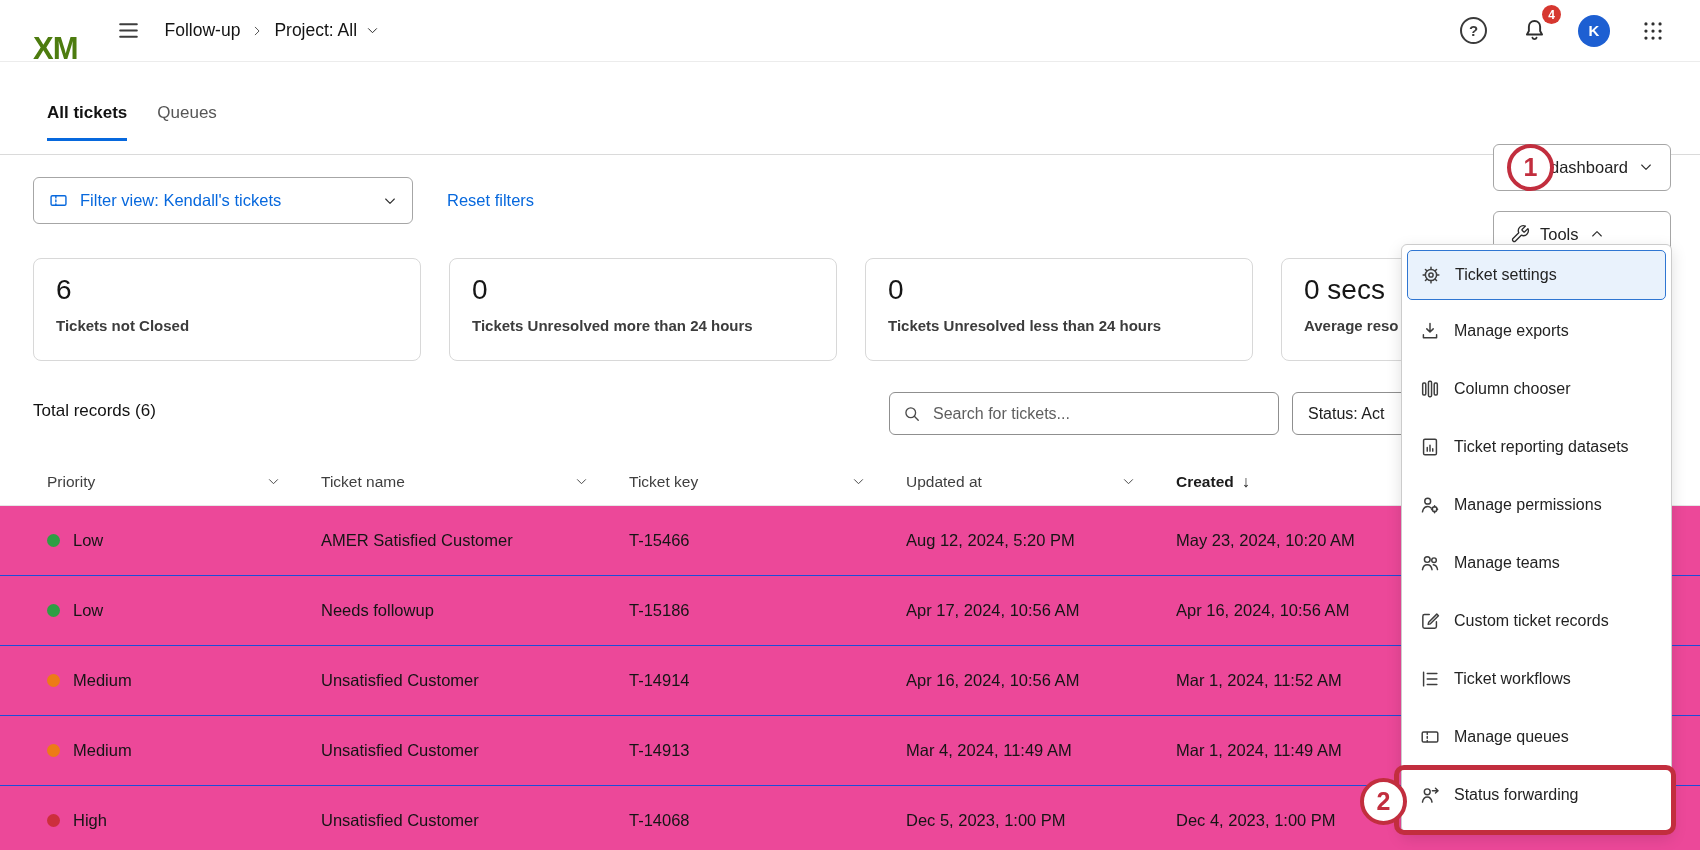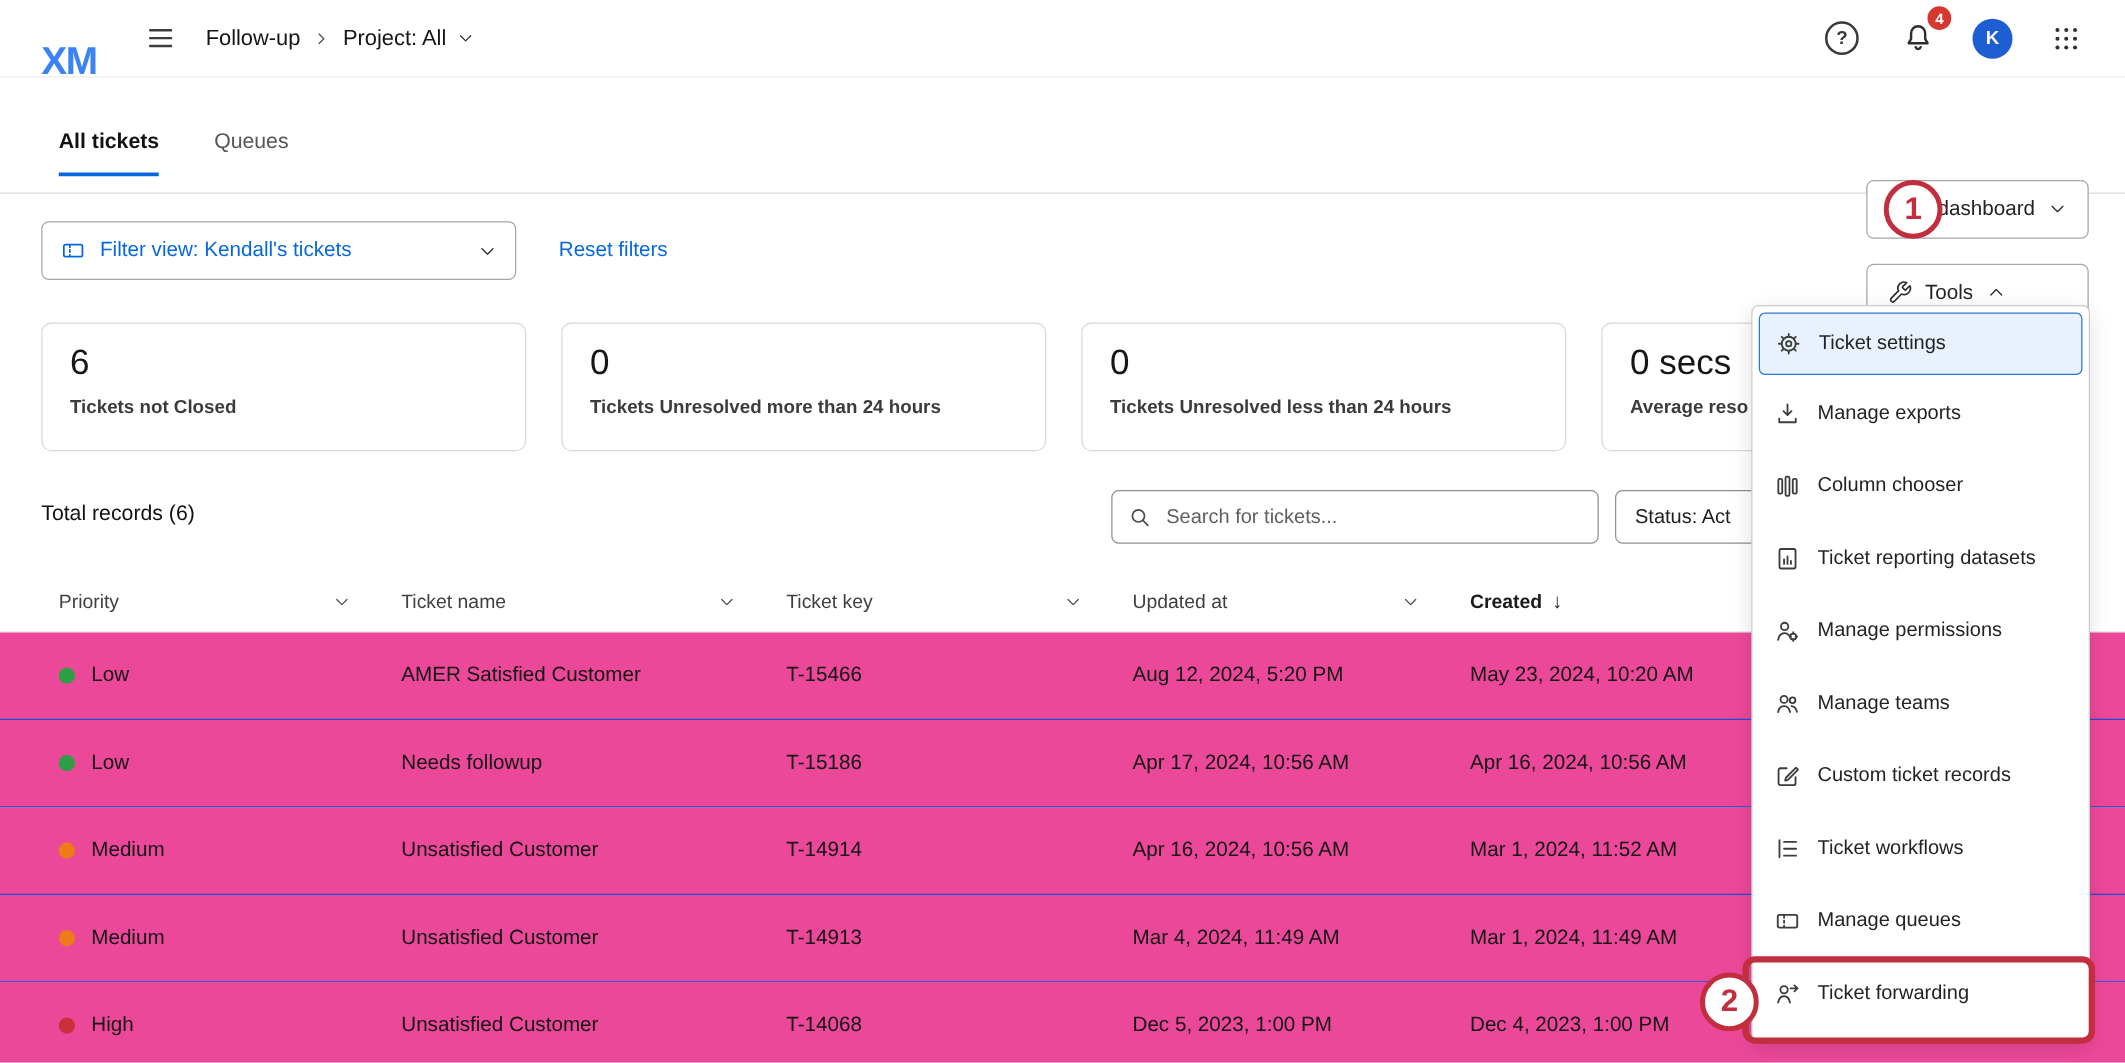--- a/index.html
+++ b/index.html
@@ -6,37 +6,37 @@
   body{
     width:1700px;height:850px;position:relative;overflow:hidden;background:#fff;
     font-family:"Liberation Sans",sans-serif;color:#1b1b1b;
   }
   svg{display:block;}
   .stroke{fill:none;stroke:#3d3d3d;stroke-width:1.6;stroke-linecap:round;stroke-linejoin:round;}
 
   
   .topbar{position:absolute;top:0;left:0;right:0;height:62px;display:flex;align-items:center;
     padding:0 30px 0 33px;box-sizing:border-box;border-bottom:1px solid #ececec;background:#fff;}
-  .logo{font-size:31px;font-weight:800;color:#3b82f6;letter-spacing:-1px;margin-right:34px;margin-top:37px;}
+  .logo{font-size:31px;font-weight:800;color:#4d7c0f;letter-spacing:-1px;margin-right:34px;margin-top:37px;}
   .icon-btn{background:none;border:none;padding:4px;cursor:pointer;display:flex;align-items:center;}
   .hamburger{margin-right:20px;}
   .breadcrumb{display:flex;align-items:center;gap:10px;font-size:17.5px;color:#141414;}
   .crumb{cursor:pointer;}
   .crumb-current{display:flex;align-items:center;gap:8px;cursor:pointer;}
   .topbar-right{margin-left:auto;display:flex;align-items:center;gap:26px;}
   .help-circle{width:27px;height:27px;border:2px solid #3a3a3a;border-radius:50%;
     display:flex;align-items:center;justify-content:center;font-size:15px;font-weight:700;color:#3a3a3a;box-sizing:border-box;}
   .bell-wrap{position:relative;}
   .badge{position:absolute;top:-8px;right:-9px;min-width:19px;height:19px;border-radius:10px;
     background:#d6372f;color:#fff;font-size:12px;font-weight:700;display:flex;align-items:center;justify-content:center;padding:0 4px;box-sizing:border-box;}
   .avatar{width:32px;height:32px;border-radius:50%;background:#1d5fd2;color:#fff;font-size:15px;font-weight:700;
     display:flex;align-items:center;justify-content:center;cursor:pointer;}
 
   
-  .tabs{position:absolute;left:47px;top:103px;display:flex;gap:44px;}
+  .tabs{position:absolute;left:47px;top:103px;display:flex;gap:30px;}
   .tab{font-size:17px;color:#565656;padding-bottom:15px;cursor:pointer;}
   .tab.active{color:#121212;font-weight:700;border-bottom:3px solid #0768DD;}
   .tabs-divider{position:absolute;top:154px;left:0;right:0;height:1px;background:#dadada;}
 
   
   .filter-row{position:absolute;top:177px;left:33px;right:29px;height:47px;display:flex;align-items:center;}
   .filter-view{width:380px;height:47px;border:1px solid #a6a6a6;border-radius:6px;background:#fff;
     display:flex;align-items:center;gap:11px;padding:0 14px;box-sizing:border-box;color:#0768DD;font-size:16.5px;cursor:pointer;}
   .filter-view .chev{margin-left:auto;}
   .link{color:#0768DD;font-size:16.5px;margin-left:34px;cursor:pointer;text-decoration:none;}
@@ -406,19 +406,19 @@
     <span class="mi-label">Manage queues</span>
   </div>
   <div class="menu-item">
     <span class="mi-icon">
       <svg width="22" height="22" viewBox="0 0 24 24" class="stroke">
         <circle cx="9" cy="8.5" r="3.2"></circle>
         <path d="M3.8 19.8c.6-3.6 2.9-5.6 5.2-5.6 2.3 0 4.6 2 5.2 5.6"></path>
         <path d="M14.6 7.3h6M18 4.7l2.8 2.6L18 9.9"></path>
       </svg>
     </span>
-    <span class="mi-label">Ticket forwarding</span>
+    <span class="mi-label">Status forwarding</span>
   </div>
 </div>
 
 <div class="anno-box"></div>
 <div class="step-circle step-1">1</div>
 <div class="step-circle step-2">2</div>
 
 </body></html>

